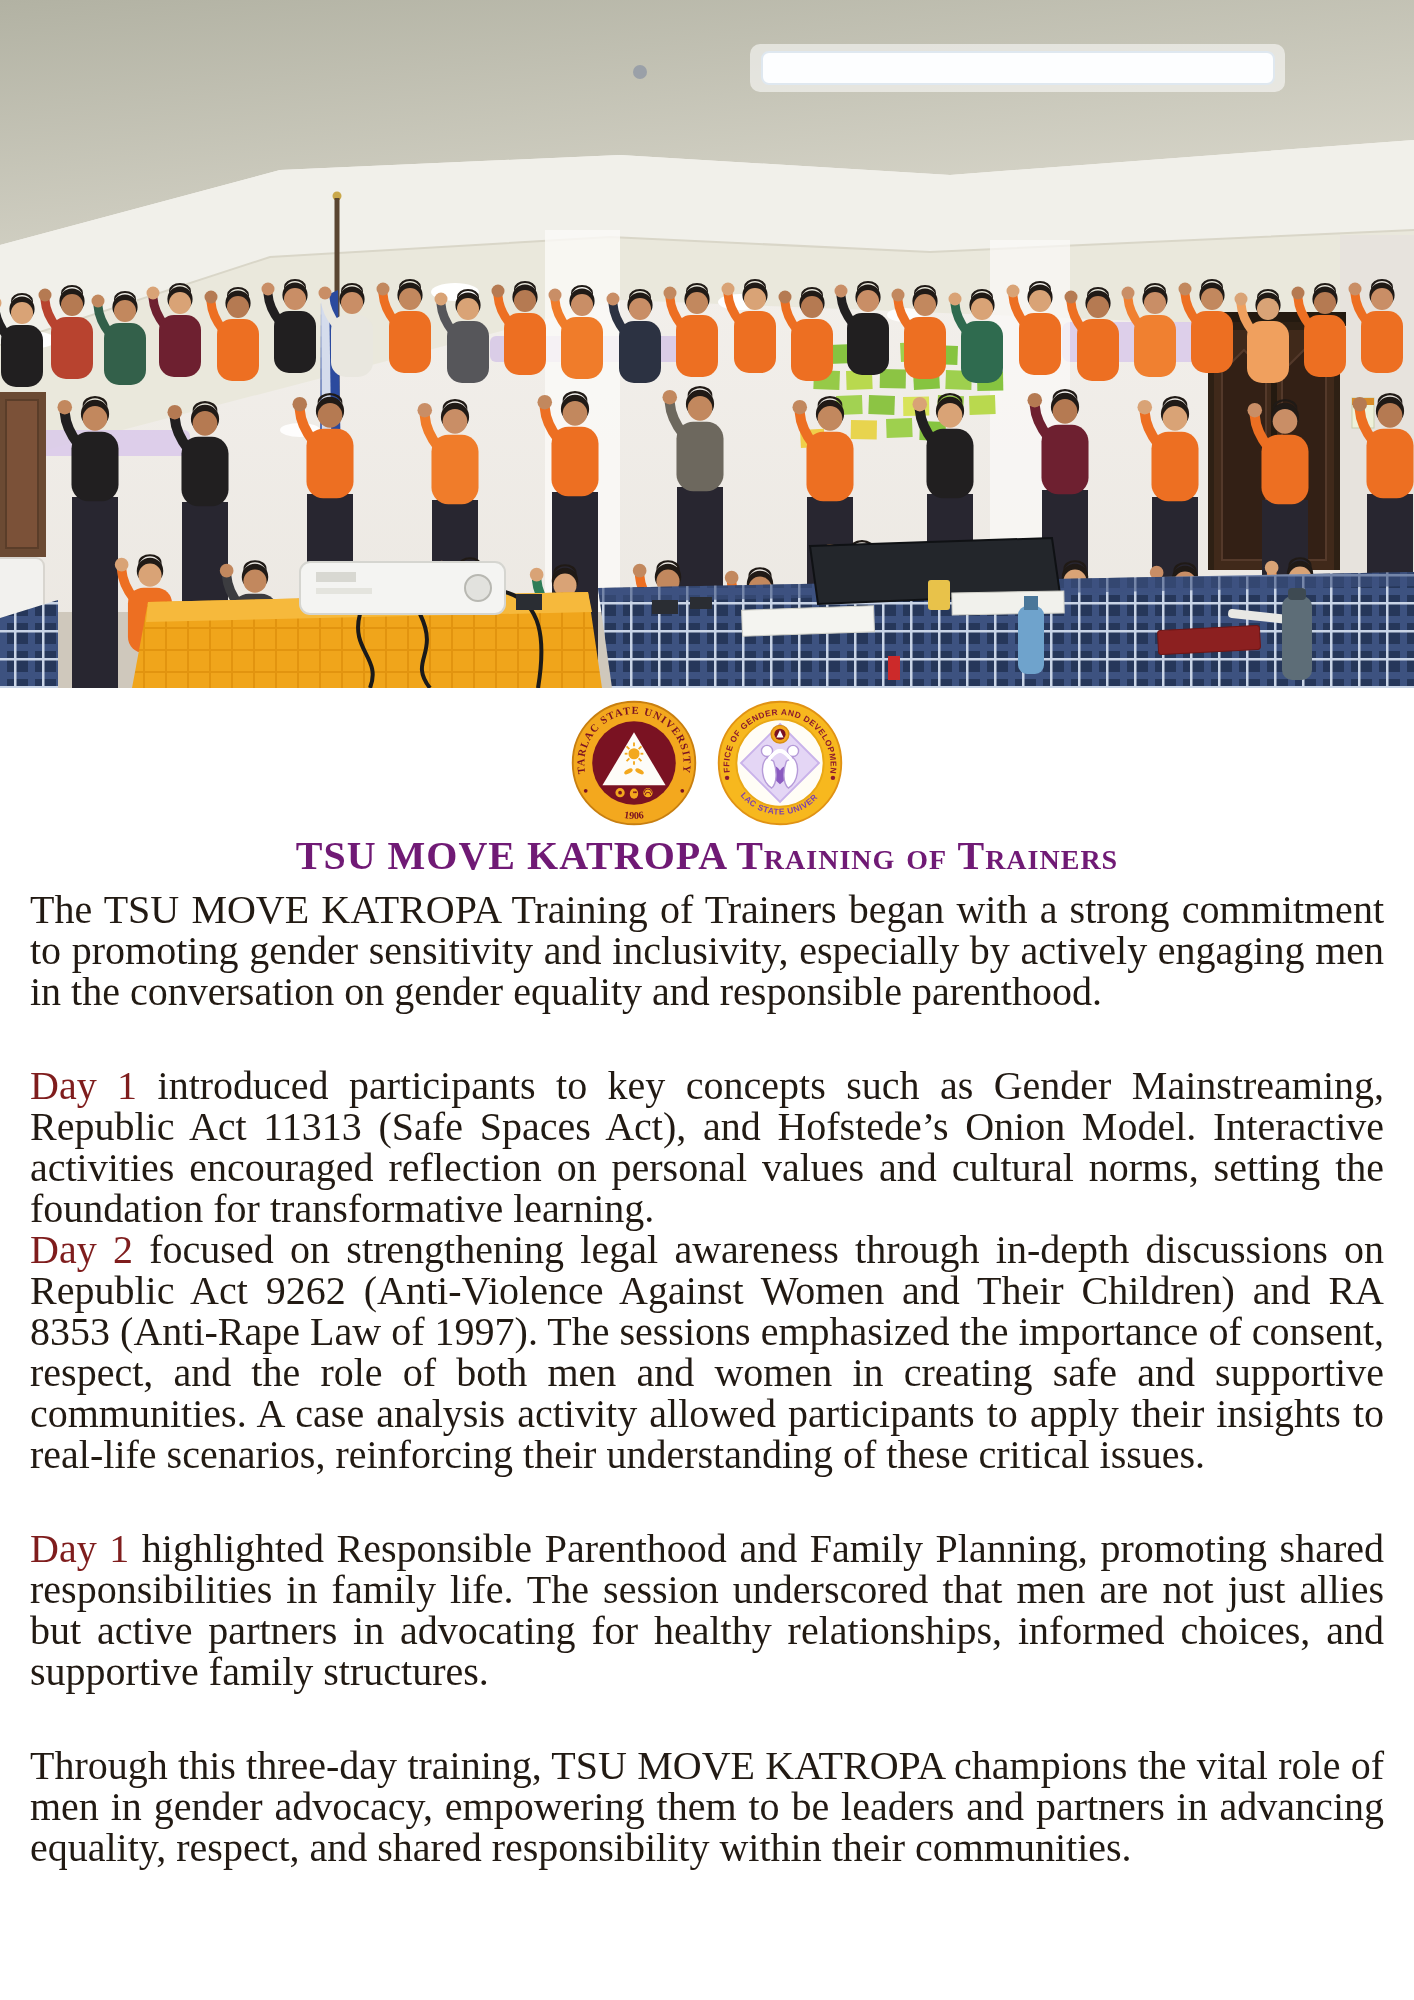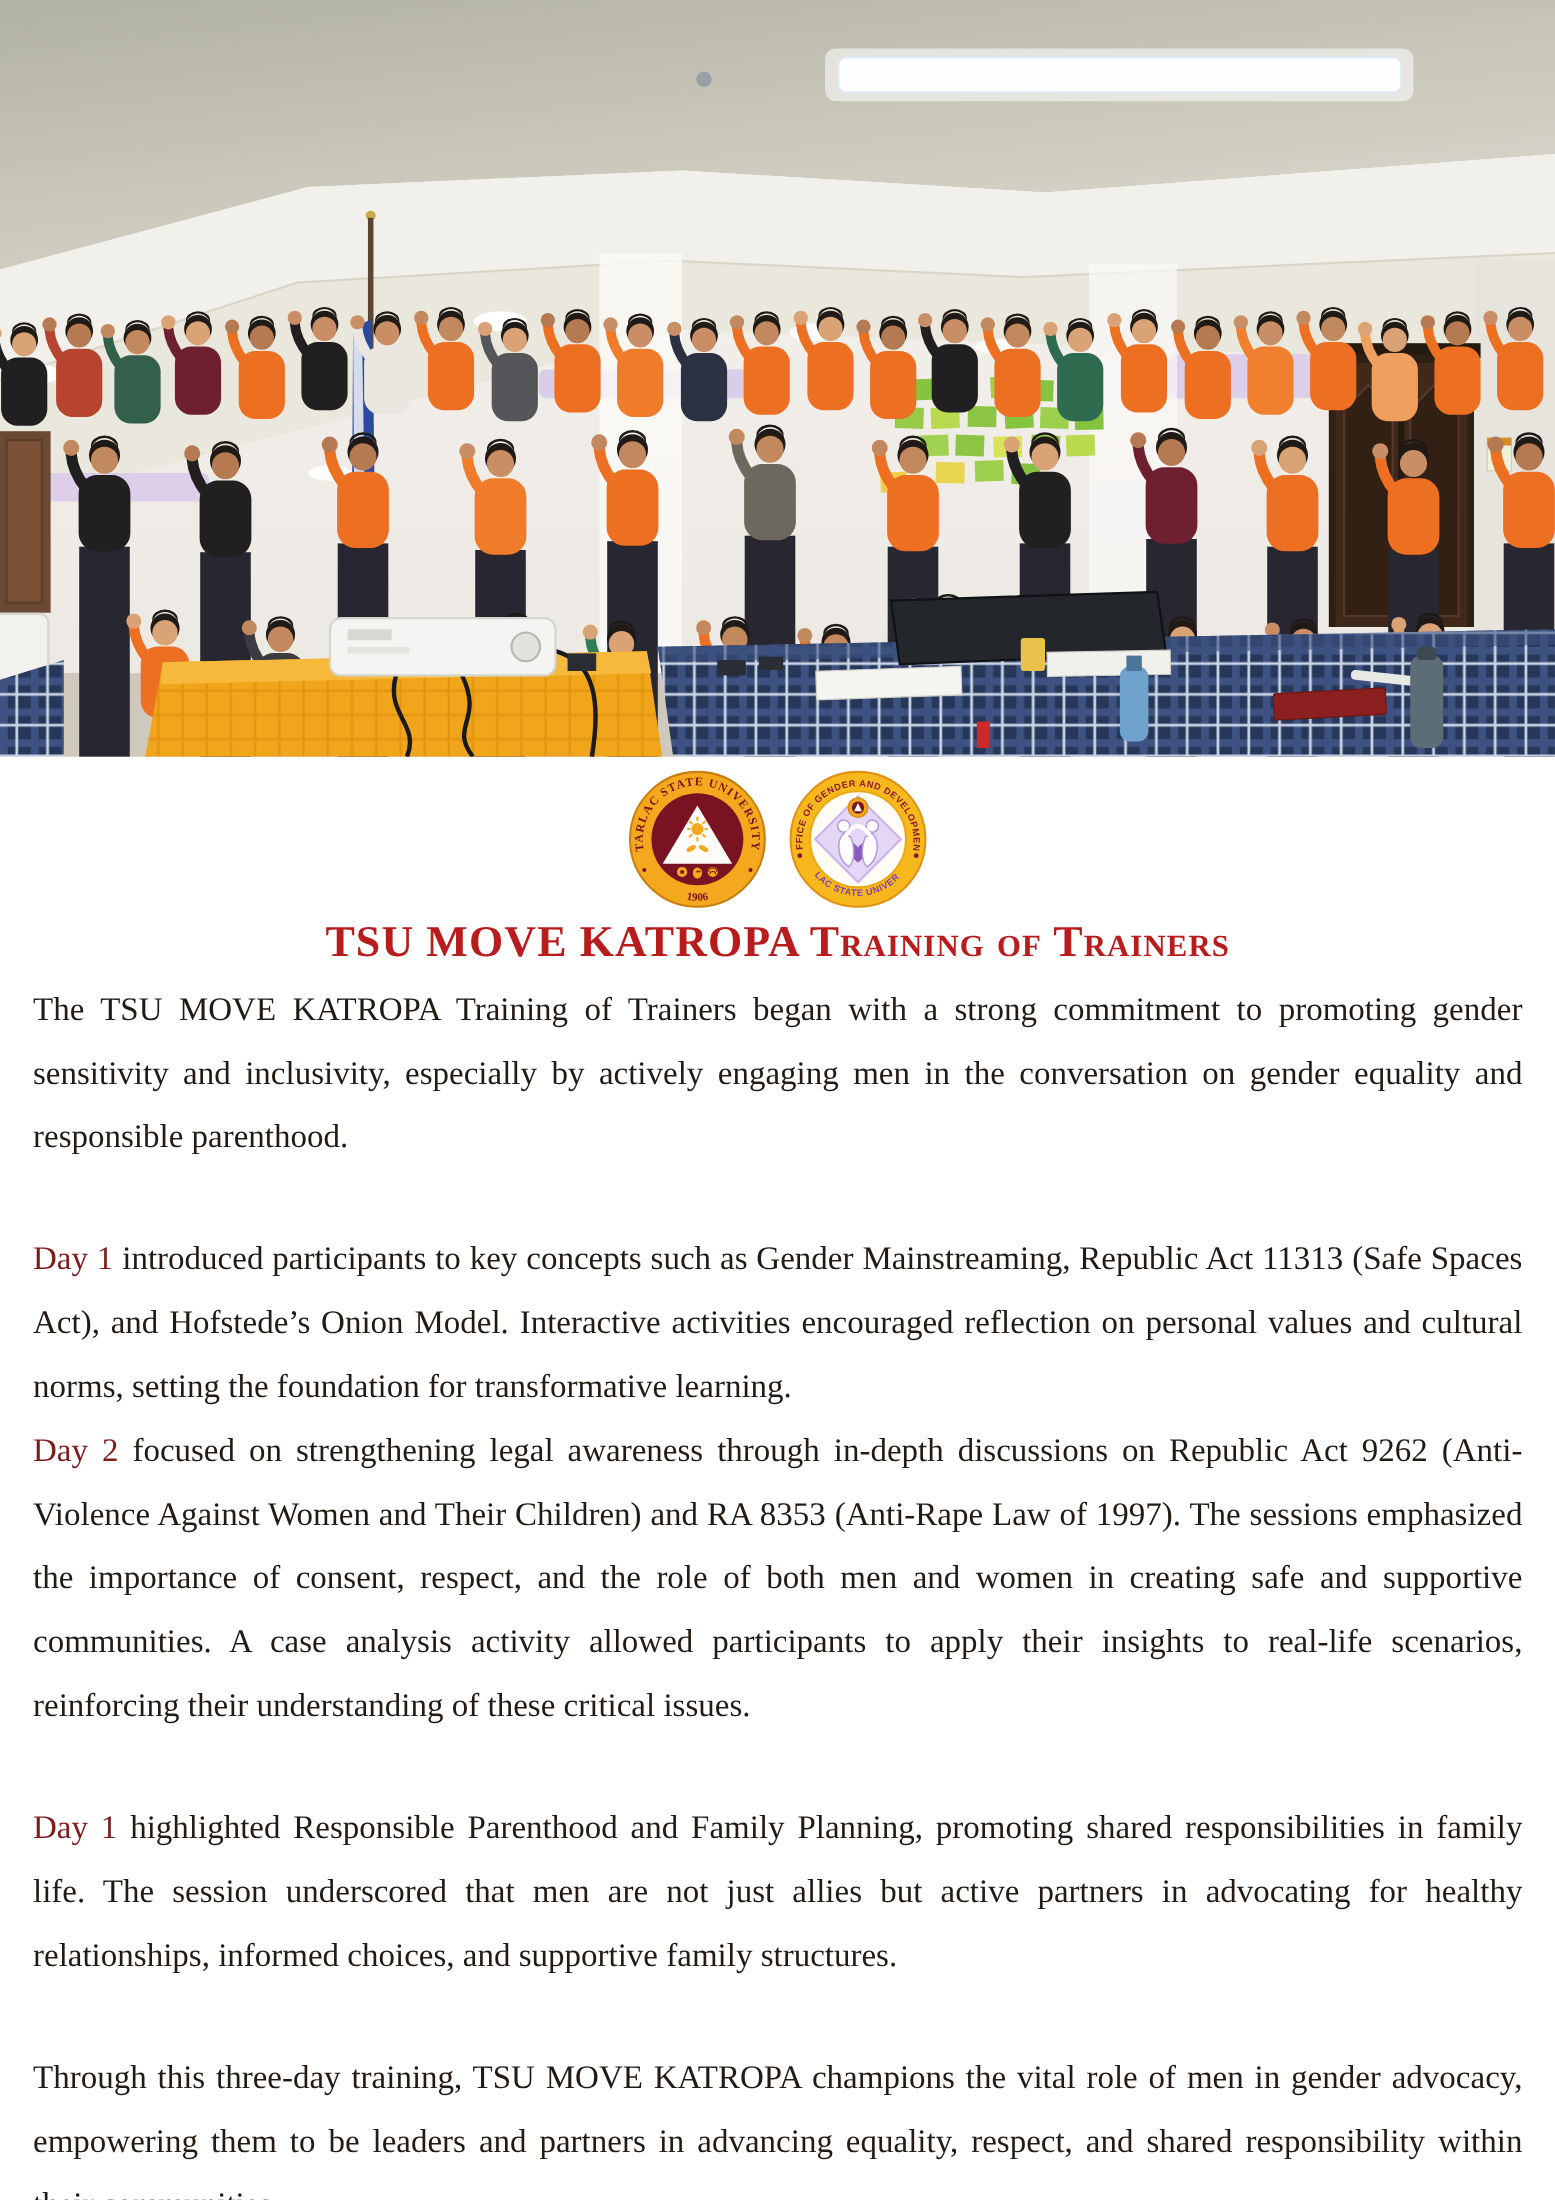--- a/index.html
+++ b/index.html
@@ -9,25 +9,25 @@
   }
   .photo-wrap{width:1414px;height:688px;overflow:hidden;}
   .photo-wrap svg{display:block;}
   .logos-row{
     margin-top:10px;display:flex;justify-content:center;align-items:center;gap:16px;
   }
   .logos-row svg{display:block;}
   h1.page-title{
     margin:4px 30px 0 30px;text-align:center;
     font-size:40px;font-weight:bold;letter-spacing:1px;
-    font-variant:small-caps;color:#b91c1c;
+    font-variant:small-caps;color:#701a75;
   }
   main.article{margin:10px 30px 0 30px;}
   main.article p{
-    margin:0 0 53px 0;font-size:30px;line-height:58px;color:#221a13;
+    margin:0 0 53px 0;font-size:40px;line-height:41px;color:#221a13;
     text-align:justify;text-justify:inter-word;
   }
   main.article p.flush{margin-bottom:0;}
   .day-label{color:#7f1d1d;}
 </style>
 </head>
 <body>
 
 <div class="photo-wrap" title="Group photo of training participants in a function hall raising open palms, most wearing orange shirts, with a Philippine flag at left, green sticky notes and a dark wooden door on the back wall, and tables with a projector in front">
 <svg width="1414" height="688" viewBox="0 0 1414 688" xmlns="http://www.w3.org/2000/svg">

